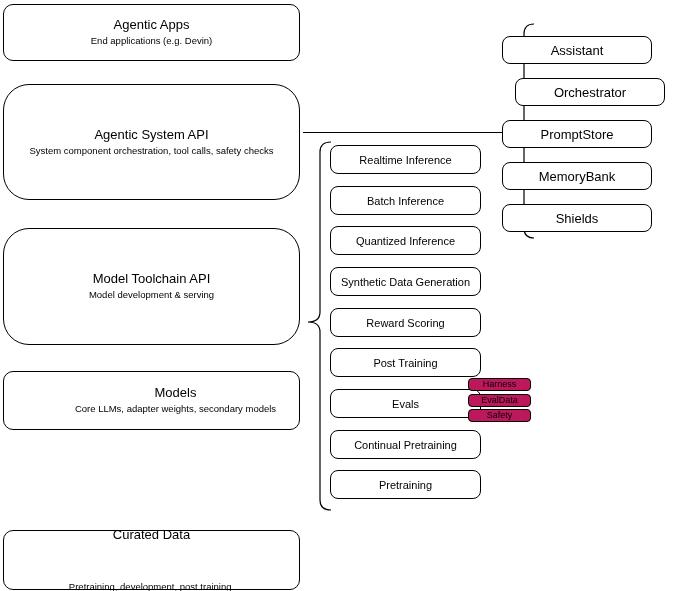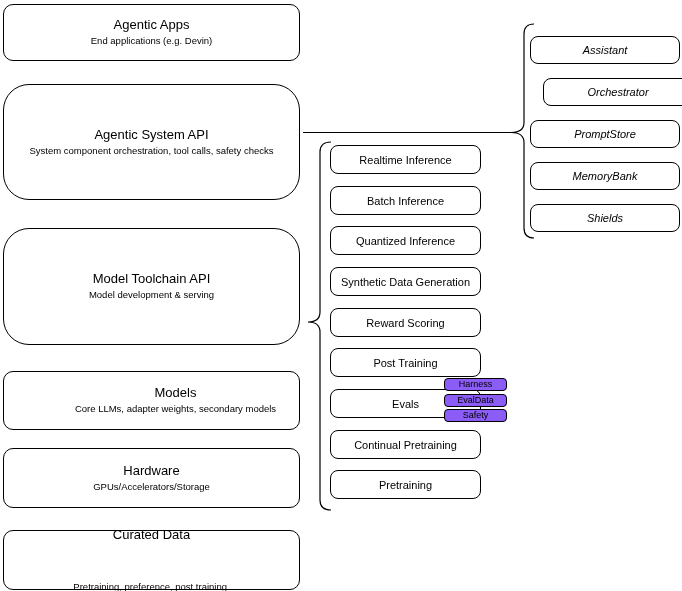--- a/index.html
+++ b/index.html
@@ -13,26 +13,26 @@
     align-items:center; justify-content:center; text-align:center;
   }
   .lbox { left:3px; width:297px; }
   .lbox .title { font-size:13px; line-height:1.1; }
   .lbox .sub   { font-size:9.5px; line-height:1.1; margin-top:4px; }
   .mbox {
     left:330px; width:151px; height:29px; border-radius:8px;
     font-size:11px; z-index:2;
   }
   .rbox {
-    left:530px; width:150px; height:28px; border-radius:8px;
-    font-size:11px; z-index:2;font-style:italic;
+    left:502px; width:150px; height:28px; border-radius:8px;
+    font-size:13px; z-index:2;
   }
   .pill {
-    position:absolute; left:444px; width:63px; height:13px;
-    border:1.2px solid #000000; border-radius:4px; background:#8b5cf6;
+    position:absolute; left:468px; width:63px; height:13px;
+    border:1.2px solid #000000; border-radius:4px; background:#be185d;
     box-sizing:border-box; display:flex; align-items:center; justify-content:center;
     font-size:9px; line-height:1; z-index:3;
   }
   svg.overlay { position:absolute; left:0; top:0; z-index:1; pointer-events:none; }
 </style>
 </head>
 <body>
 
 <div class="canvas">
 
@@ -55,28 +55,24 @@
   <div class="box lbox" style="top:228px; height:117px; border-radius:26px;">
     <div class="title">Model Toolchain API</div>
     <div class="sub">Model development &amp; serving</div>
   </div>
 
   <div class="box lbox" style="top:371px; height:59px; border-radius:10px;padding-left:48px;">
     <div class="title">Models</div>
     <div class="sub">Core LLMs, adapter weights, secondary models</div>
   </div>
 
-  <div class="box lbox" style="top:448px; height:60px; border-radius:10px;">
-    <div class="title">Hardware</div>
-    <div class="sub">GPUs/Accelerators/Storage</div>
-  </div>
 
   <div class="box lbox" style="top:530px; height:60px; border-radius:10px;gap:36px;">
     <div class="title">Curated Data</div>
-    <div class="sub">Pretraining, preference, post training.</div>
+    <div class="sub">Pretraining, development, post training.</div>
   </div>
 
   <div class="box mbox" style="top:145px;">Realtime Inference</div>
   <div class="box mbox" style="top:186px;">Batch Inference</div>
   <div class="box mbox" style="top:226px;">Quantized Inference</div>
   <div class="box mbox" style="top:267px;">Synthetic Data Generation</div>
   <div class="box mbox" style="top:308px;">Reward Scoring</div>
   <div class="box mbox" style="top:348px;">Post Training</div>
   <div class="box mbox" style="top:389px;">Evals</div>
   <div class="box mbox" style="top:430px;">Continual Pretraining</div>

